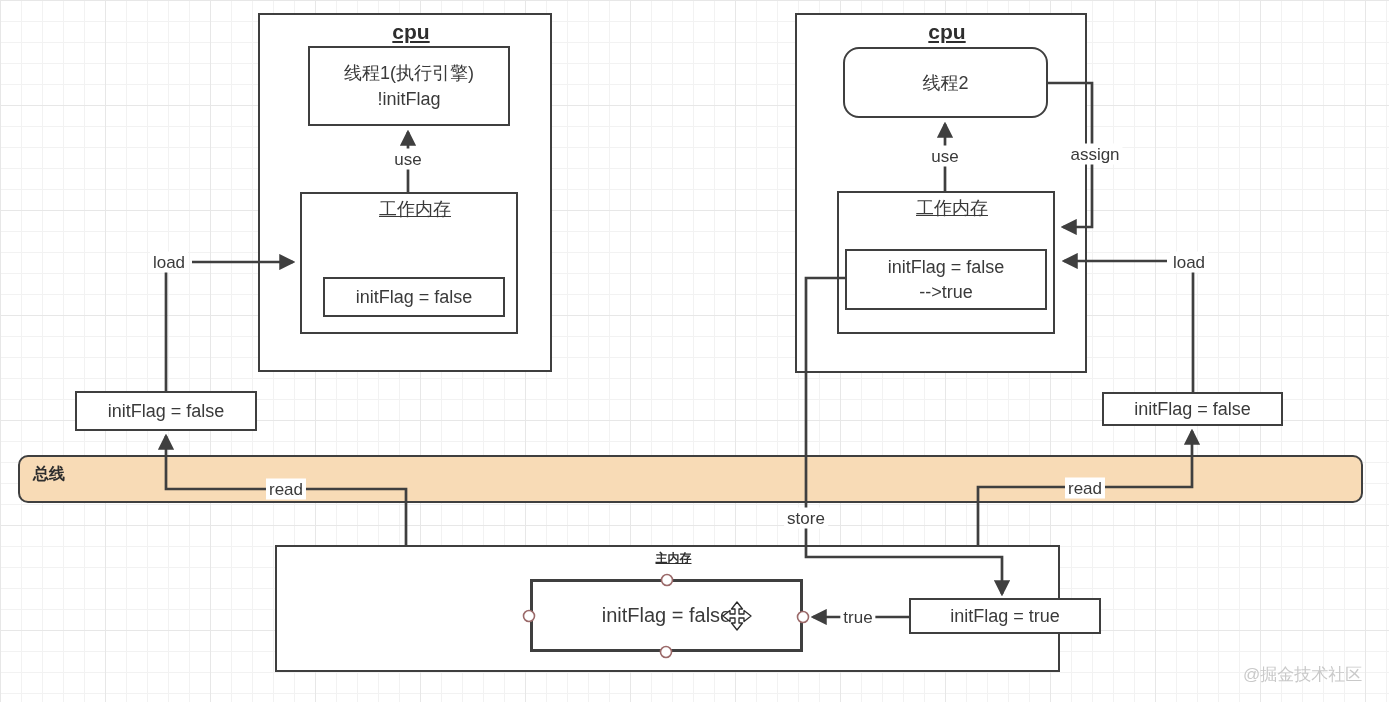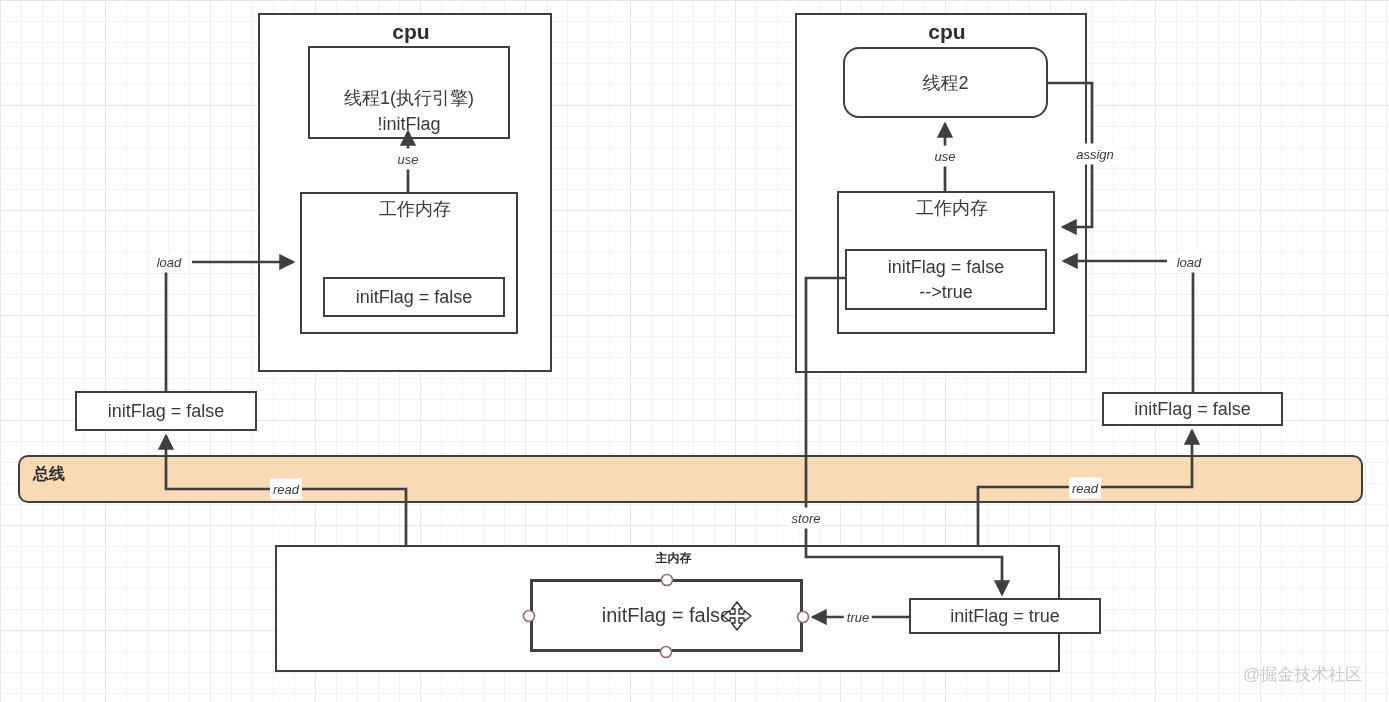--- a/index.html
+++ b/index.html
@@ -17,52 +17,52 @@
       linear-gradient(#f2f2f2 1px, transparent 1px),
       linear-gradient(90deg,#f2f2f2 1px, transparent 1px);
     background-size:105px 105px,105px 105px,21px 21px,21px 21px;
   }
   .box{
     position:absolute;background:#ffffff;border:2.6px solid var(--stroke);
     box-sizing:border-box;color:var(--text);
   }
   .centered{display:flex;align-items:center;justify-content:center;text-align:center;}
   .col{flex-direction:column;}
-  .box-title{position:absolute;left:12px;right:0;text-align:center;color:var(--text);}
+  .box-title{position:absolute;left:12px;right:0;text-align:center;color:var(--text);text-decoration:underline;}
   .cpu-title{top:5px;font-weight:bold;font-size:21px;color:#2e2e2e;}
   .wm-title{top:3px;font-size:18px;}
   .mono-label{font-size:18px;}
   svg.layer{position:absolute;left:0;top:0;pointer-events:none;}
   .connector{stroke:var(--stroke);stroke-width:2.7px;fill:none;}
   #arrow path{fill:var(--stroke);}
   .line-label{
     position:absolute;transform:translate(-50%,-50%);
-    background:#ffffff;color:var(--text);font-size:13px;
-    padding:0 3px;line-height:21px;white-space:nowrap;font-style:italic;
+    background:#ffffff;color:var(--text);font-size:17px;
+    padding:0 3px;line-height:21px;white-space:nowrap;
   }
   .bus{
     position:absolute;left:18px;top:455px;width:1345px;height:48px;
     background:var(--bus-fill);border:2.8px solid var(--stroke);
     border-radius:10px;box-sizing:border-box;
   }
   .bus-label{position:absolute;left:33px;top:464px;font-weight:bold;font-size:16px;color:#2e2e2e;}
   .mm-title{top:3px;font-weight:bold;font-size:12px;color:#2e2e2e;}
   .watermark{position:absolute;left:1243px;top:663px;font-size:17px;color:var(--watermark);text-align:right;}
   .handle{fill:#ffffff;stroke:var(--handle);stroke-width:1.6px;}
   .cursor-icon path{fill:#ffffff;stroke:#2b2b2b;stroke-width:1.3px;stroke-linejoin:round;}
 </style>
 </head>
 <body>
 
 <div id="canvas">
 
   <div class="box" style="left:258px;top:13px;width:294px;height:359px;">
     <div class="box-title cpu-title">cpu</div>
   </div>
-  <div class="box centered col" style="left:308px;top:46px;width:202px;height:93px;font-size:18px;line-height:26px;justify-content:flex-end;">
+  <div class="box centered col" style="left:308px;top:46px;width:202px;height:80px;font-size:18px;line-height:26px;">
     <div>线程1(执行引擎)</div>
     <div>!initFlag</div>
   </div>
   <div class="box" style="left:300px;top:192px;width:218px;height:142px;">
     <div class="box-title wm-title">工作内存</div>
   </div>
   <div class="box centered mono-label" style="left:323px;top:277px;width:182px;height:40px;">
     <span>initFlag = false</span>
   </div>
   <div class="box centered mono-label" style="left:75px;top:391px;width:182px;height:40px;">

